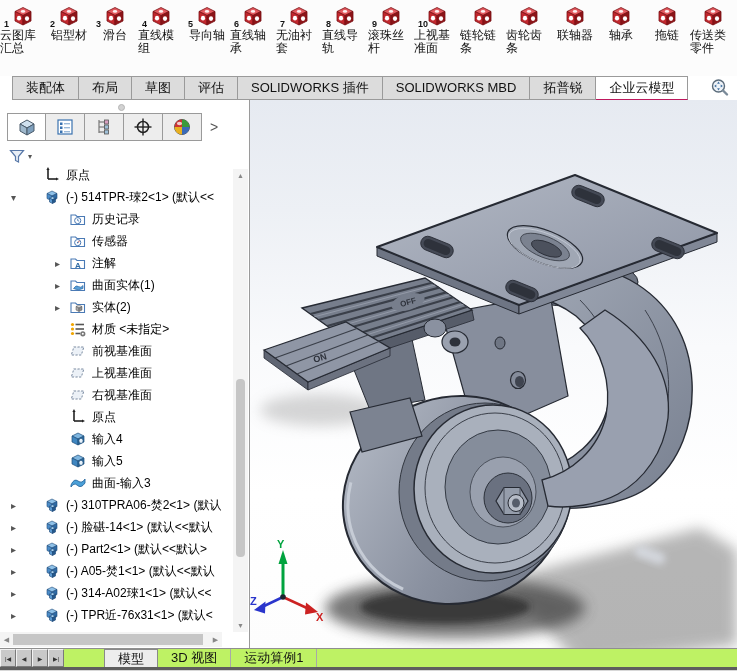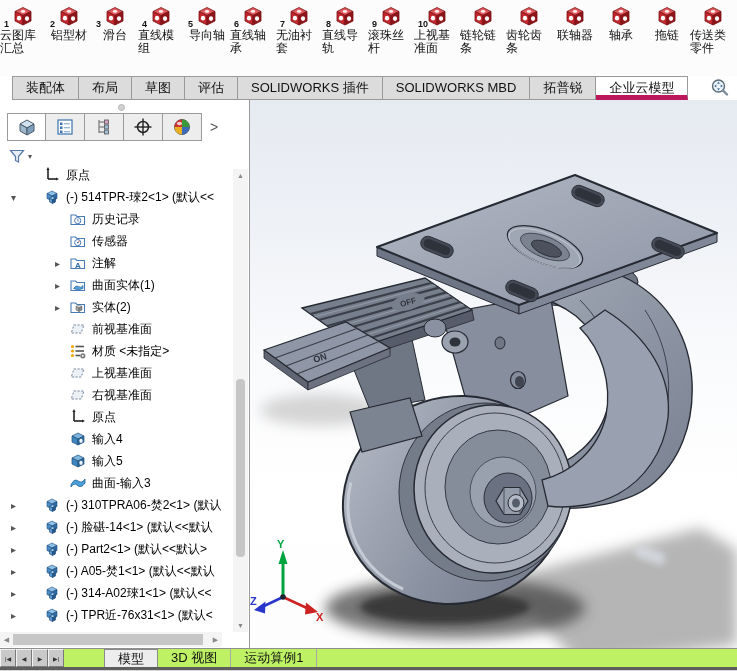--- a/index.html
+++ b/index.html
@@ -10,21 +10,21 @@
            display:flex;align-items:flex-start;padding-top:4px;box-sizing:border-box;}
   .tb-item{flex:0 0 46px;width:46px;display:flex;flex-direction:column;align-items:center;}
   .tb-iconwrap{position:relative;width:24px;height:24px;}
   .tb-badge{position:absolute;left:-7px;bottom:-1px;font-size:9px;font-weight:bold;color:#111;}
   .tb-label{font-size:12px;line-height:13px;text-align:left;color:#111;margin-top:1px;word-break:break-all;}
   
   .ribbon{position:absolute;left:12px;top:76px;width:737px;height:24px;display:flex;}
   .rtab{font-size:13px;color:#111;line-height:21px;padding:0 13px;background:#dcdcdc;
         border-top:1px solid #9a9a9a;border-right:1px solid #9a9a9a;border-bottom:1px solid #9a9a9a;}
   .rtab:first-child{border-left:1px solid #9a9a9a;}
-  .rtab.active{background:#fff;border-bottom:5px solid #be185d;}
+  .rtab.active{background:#fff;border-bottom:1px solid #be185d;}
   .ribbon-right{flex:1;background:#fff;display:flex;align-items:center;gap:9px;padding-left:22px;overflow:hidden;}
   .hud-icon{flex:0 0 20px;width:20px;height:20px;}
   
   .panel{position:absolute;left:0;top:100px;width:250px;height:548px;background:#fff;
          border-right:1px solid #9a9a9a;box-sizing:border-box;}
   .splitter-dot{position:absolute;top:4px;left:118px;width:7px;height:7px;border-radius:50%;
                 background:#d2d2d2;border:1px solid #b5b5b5;box-sizing:border-box;}
   .ptab-strip{position:absolute;top:13px;left:7px;display:flex;align-items:center;}
   .ptab{width:39px;height:28px;background:#ededed;border:1px solid #9a9a9a;border-left:none;
         display:flex;align-items:center;justify-content:center;box-sizing:border-box;}
@@ -391,30 +391,30 @@
       <div class="trow lvl2">
         <span class="texp">▸</span>
         <svg class="ticon" viewBox="0 0 18 18">
             <use href="#sym-solidbodies"></use>
           </svg>
         <span class="tlabel">实体(2)</span>
       </div>
       <div class="trow lvl2">
         <span class="texp"></span>
         <svg class="ticon" viewBox="0 0 18 18">
+            <use href="#sym-material"></use>
+          </svg>
+        <span class="tlabel">材质 &lt;未指定&gt;</span>
+      </div>
+      <div class="trow lvl2">
+        <span class="texp"></span>
+        <svg class="ticon" viewBox="0 0 18 18">
             <use href="#sym-plane"></use>
           </svg>
         <span class="tlabel">前视基准面</span>
-      </div>
-      <div class="trow lvl2">
-        <span class="texp"></span>
-        <svg class="ticon" viewBox="0 0 18 18">
-            <use href="#sym-material"></use>
-          </svg>
-        <span class="tlabel">材质 &lt;未指定&gt;</span>
       </div>
       <div class="trow lvl2">
         <span class="texp"></span>
         <svg class="ticon" viewBox="0 0 18 18">
             <use href="#sym-plane"></use>
           </svg>
         <span class="tlabel" able="false">上视基准面</span>
       </div>
       <div class="trow lvl2">
         <span class="texp"></span>

